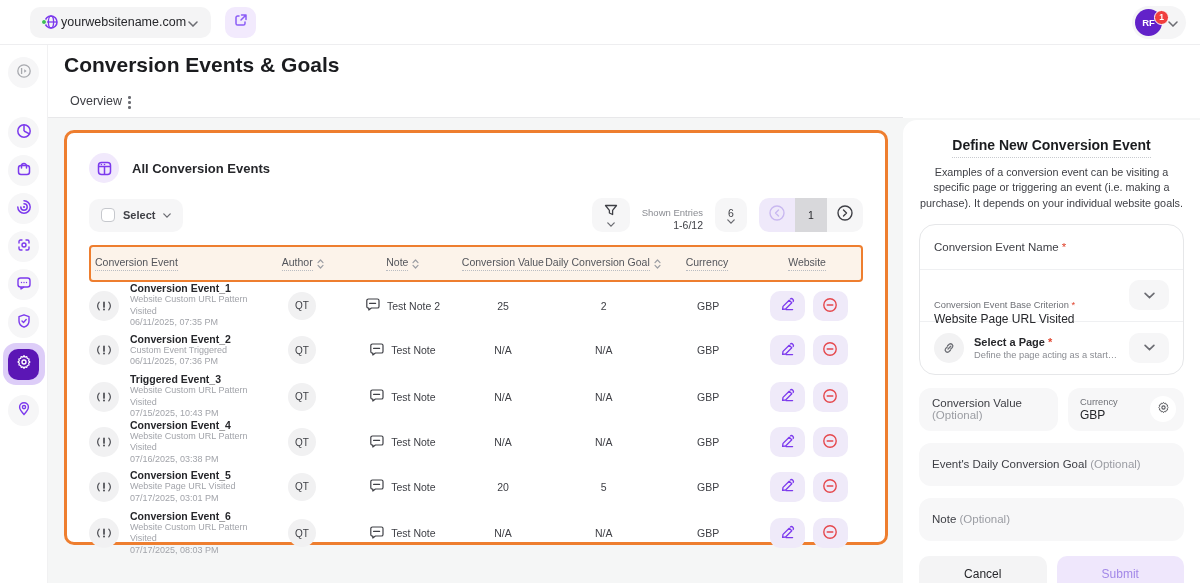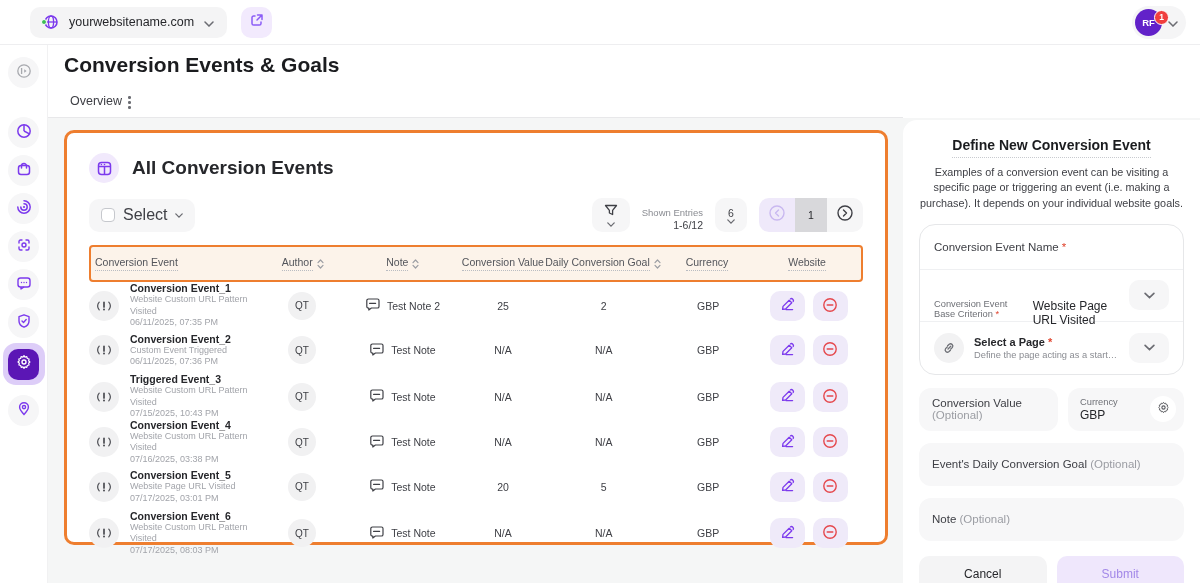--- a/index.html
+++ b/index.html
@@ -1,20 +1,20 @@
 <!DOCTYPE html>
 <html><head>
 <meta charset="utf-8">
 <style>
   * { margin:0; padding:0; box-sizing:border-box; }
   html,body { width:1200px; height:583px; font-family:"Liberation Sans", sans-serif; background:#fff; overflow:hidden; }
 
   
   .topbar { position:absolute; left:0; top:0; width:1200px; height:45px; background:#fff; border-bottom:1px solid #EEEEF0; display:flex; align-items:center; }
-  .site-pill { margin-left:30px; height:31px; background:#F4F4F5; border-radius:10px; display:flex; align-items:center; gap:10px; padding:0 13px; cursor:pointer; }
+  .site-pill { margin-left:30px; height:31px; background:#F4F4F5; border-radius:10px; display:flex; align-items:center; gap:2px; padding:0 13px; cursor:pointer; }
   .site-pill .site-name { font-size:12.5px; color:#26272B; }
   .ext-btn { margin-left:14px; width:31px; height:31px; border-radius:10px; background:#F2EAFD; display:flex; align-items:center; justify-content:center; cursor:pointer; }
   .topbar-right { margin-left:auto; margin-right:14px; display:flex; align-items:center; gap:6px; background:#F5F5F6; border-radius:17px; padding:3px 8px 3px 3px; cursor:pointer; }
   .avatar-wrap { position:relative; width:27px; height:27px; }
   .avatar { width:27px; height:27px; border-radius:50%; background:#6222C9; color:#fff; font-size:9.5px; font-weight:bold; display:flex; align-items:center; justify-content:center; }
   .badge { position:absolute; right:-7px; top:1px; min-width:15px; height:15px; border-radius:8px; background:#F03E3E; color:#fff; font-size:8.5px; font-weight:bold; display:flex; align-items:center; justify-content:center; border:1.5px solid #fff; }
 
   
   .sidebar { position:absolute; left:0; top:45px; width:48px; height:538px; background:#fff; border-right:1px solid #F1F1F2; display:flex; flex-direction:column; align-items:center; }
   .side-btn { width:31px; height:31px; border-radius:50%; background:#F6F6F7; display:flex; align-items:center; justify-content:center; cursor:pointer; flex:none; }
@@ -31,25 +31,25 @@
   .kebab i { width:2.5px; height:2.5px; border-radius:50%; background:#6B6C72; }
   .tab-line { position:absolute; left:48px; top:117px; width:855px; height:1px; background:#E8E8EA; }
 
   
   .content-bg { position:absolute; left:48px; top:118px; width:1152px; height:465px; background:#F5F6F6; }
 
   
   .table-card { position:absolute; left:64px; top:130px; width:824px; height:415px; background:#fff; border:3px solid #EE7E2F; border-radius:10px; padding:0 22px; }
   .card-title-row { display:flex; align-items:center; gap:13px; margin-top:20px; }
   .card-title-icon { width:30px; height:30px; border-radius:50%; background:#F1E9FC; display:flex; align-items:center; justify-content:center; }
-  .card-title { font-size:19px; font-weight:bold; color:#26272B; }
+  .card-title { font-size:13px; font-weight:bold; color:#26272B; }
   .controls-row { display:flex; align-items:center; margin-top:15px; }
   .select-pill { height:33px; background:#F6F6F7; border-radius:10px; display:flex; align-items:center; gap:8px; padding:0 12px; cursor:pointer; }
   .checkbox { width:14px; height:14px; border:1.5px solid #C6C8CD; border-radius:4px; background:#fff; }
-  .select-pill span { font-size:16px; font-weight:normal; color:#3F4046; }
+  .select-pill span { font-size:11px; font-weight:bold; color:#3F4046; }
   .controls-right { margin-left:auto; display:flex; align-items:flex-end; gap:12px; }
   .filter-pill { width:38px; height:34px; background:#F6F6F7; border-radius:10px; display:flex; flex-direction:column; align-items:center; justify-content:center; gap:1px; cursor:pointer; }
   .shown-entries { text-align:right; line-height:1.25; }
   .shown-entries .lbl { font-size:9.5px; color:#8A8C92; }
   .shown-entries .val { font-size:10.5px; color:#3F4046; }
   .size-pill { width:32px; height:34px; background:#F6F6F7; border-radius:10px; display:flex; flex-direction:column; align-items:center; justify-content:center; cursor:pointer; }
   .size-pill span { font-size:10.5px; color:#3F4046; }
   .pager { display:flex; height:34px; border-radius:10px; overflow:hidden; }
   .pager .prev { width:36px; background:#EFE9FA; display:flex; align-items:center; justify-content:center; cursor:pointer; }
   .pager .pagenum { width:32px; background:#D8D8DB; display:flex; align-items:center; justify-content:center; font-size:10.5px; color:#26272B; cursor:pointer; }
@@ -75,21 +75,21 @@
   .form-panel { position:absolute; left:903px; top:120px; width:297px; height:463px; background:#fff; border-radius:14px 0 0 0; padding:16px 16px 0 16px; }
   .fp-title-wrap { text-align:center; }
   .fp-title { display:inline-block; font-size:14px; font-weight:bold; color:#1B1C1F; border-bottom:1.5px dotted #C8CACF; padding-bottom:4px; }
   .fp-desc { margin-top:7px; font-size:10.8px; color:#3F4046; text-align:center; line-height:1.42; }
   .fgroup { margin-top:13px; border:1px solid #E6E7E9; border-radius:16px; overflow:hidden; }
   .fgroup-row { padding:0 14px; display:flex; align-items:center; }
   .fgroup-row + .fgroup-row { border-top:1px solid #EFF0F2; }
   .f-req { color:#E0452F; }
   .row-name { height:44px; font-size:11.5px; color:#3F4046; }
   .row-criterion { height:52px; }
-  .row-criterion .col { display:flex; gap:2px;margin-top:35px; }
+  .row-criterion .col { display:flex; flex-direction:column; gap:2px;margin-top:35px; }
   .row-criterion .sm { font-size:9.3px; color:#6E7076; }
   .row-criterion .big { font-size:12px; color:#26272B; }
   .row-page { height:53px; gap:10px; }
   .link-circle { width:30px; height:30px; border-radius:50%; background:#F2F2F3; display:flex; align-items:center; justify-content:center; flex:none; }
   .row-page .col { display:flex; flex-direction:column; gap:2px; min-width:0; }
   .row-page .ttl { font-size:11px; font-weight:bold; color:#26272B; }
   .row-page .dsc { font-size:9.3px; color:#8A8C92; white-space:nowrap; overflow:hidden; text-overflow:ellipsis; max-width:150px; }
   .chev-btn { margin-left:auto; width:40px; height:30px; border-radius:10px; background:#F6F6F7; display:flex; align-items:center; justify-content:center; cursor:pointer; flex:none; }
   .value-row { margin-top:13px; display:flex; gap:10px; }
   .input-pill { background:#F7F7F8; border-radius:12px; height:43px; display:flex; align-items:center; padding:0 13px; font-size:11.5px; color:#3F4046; cursor:text; }

